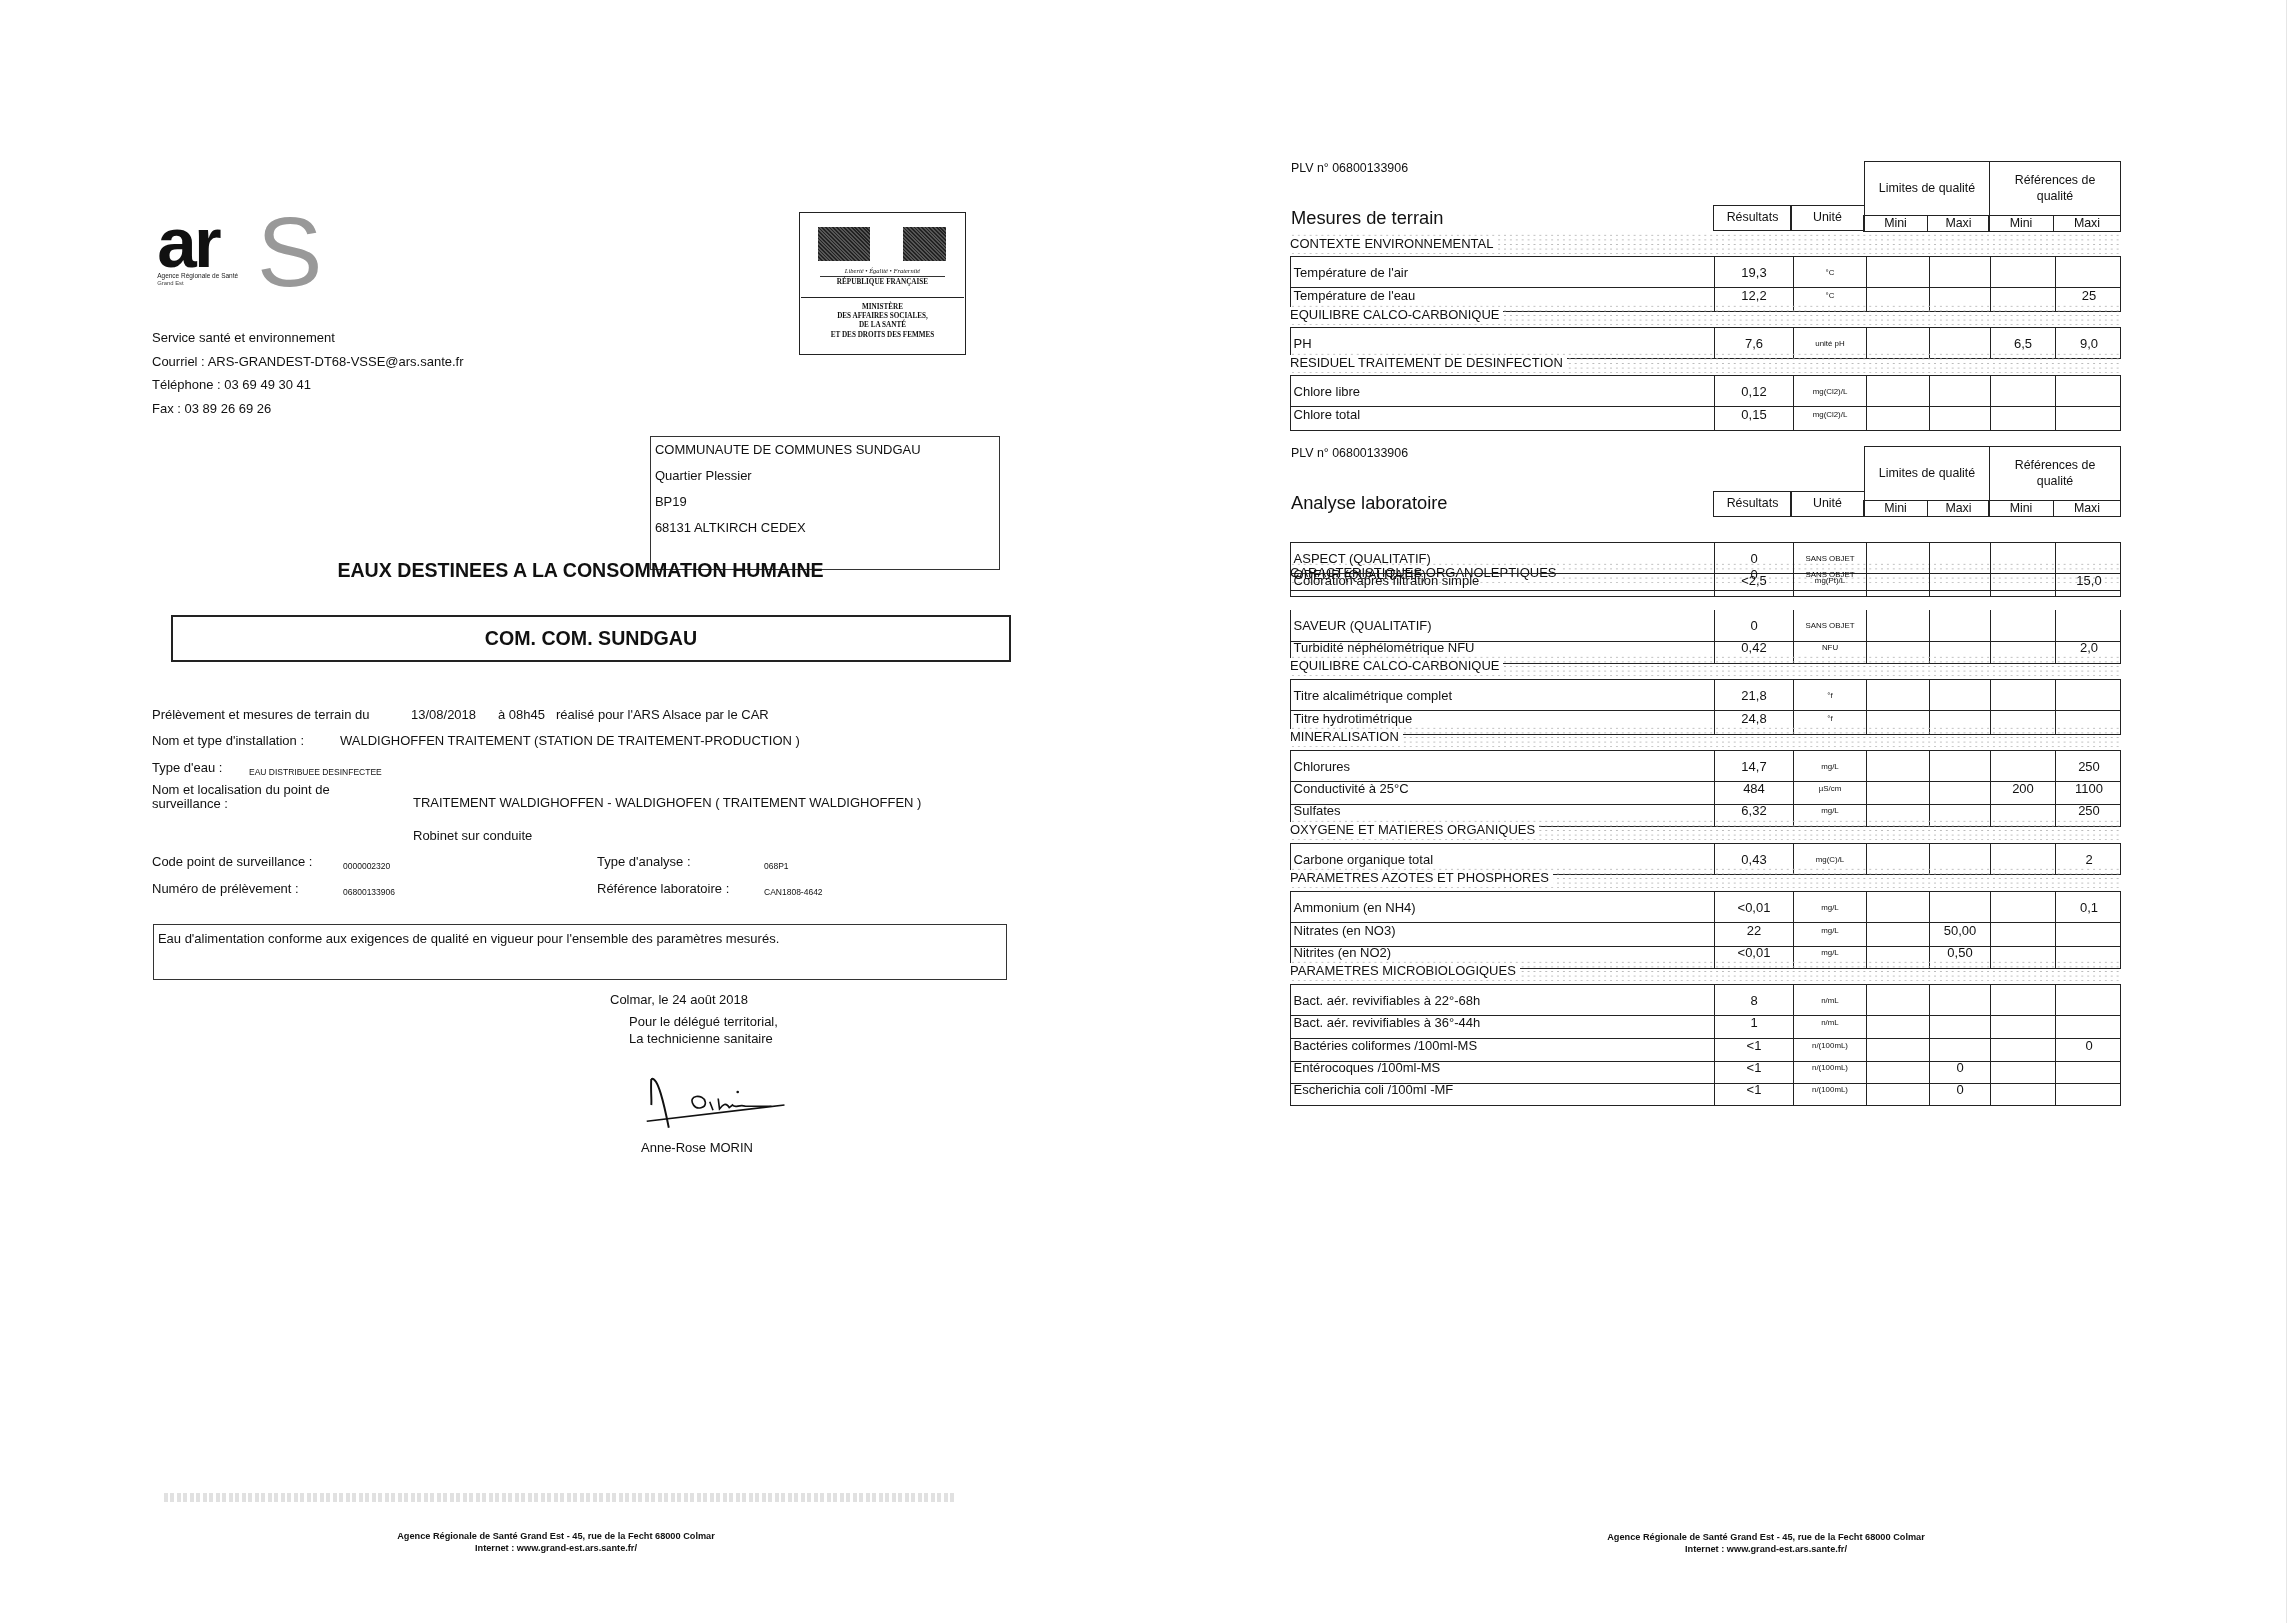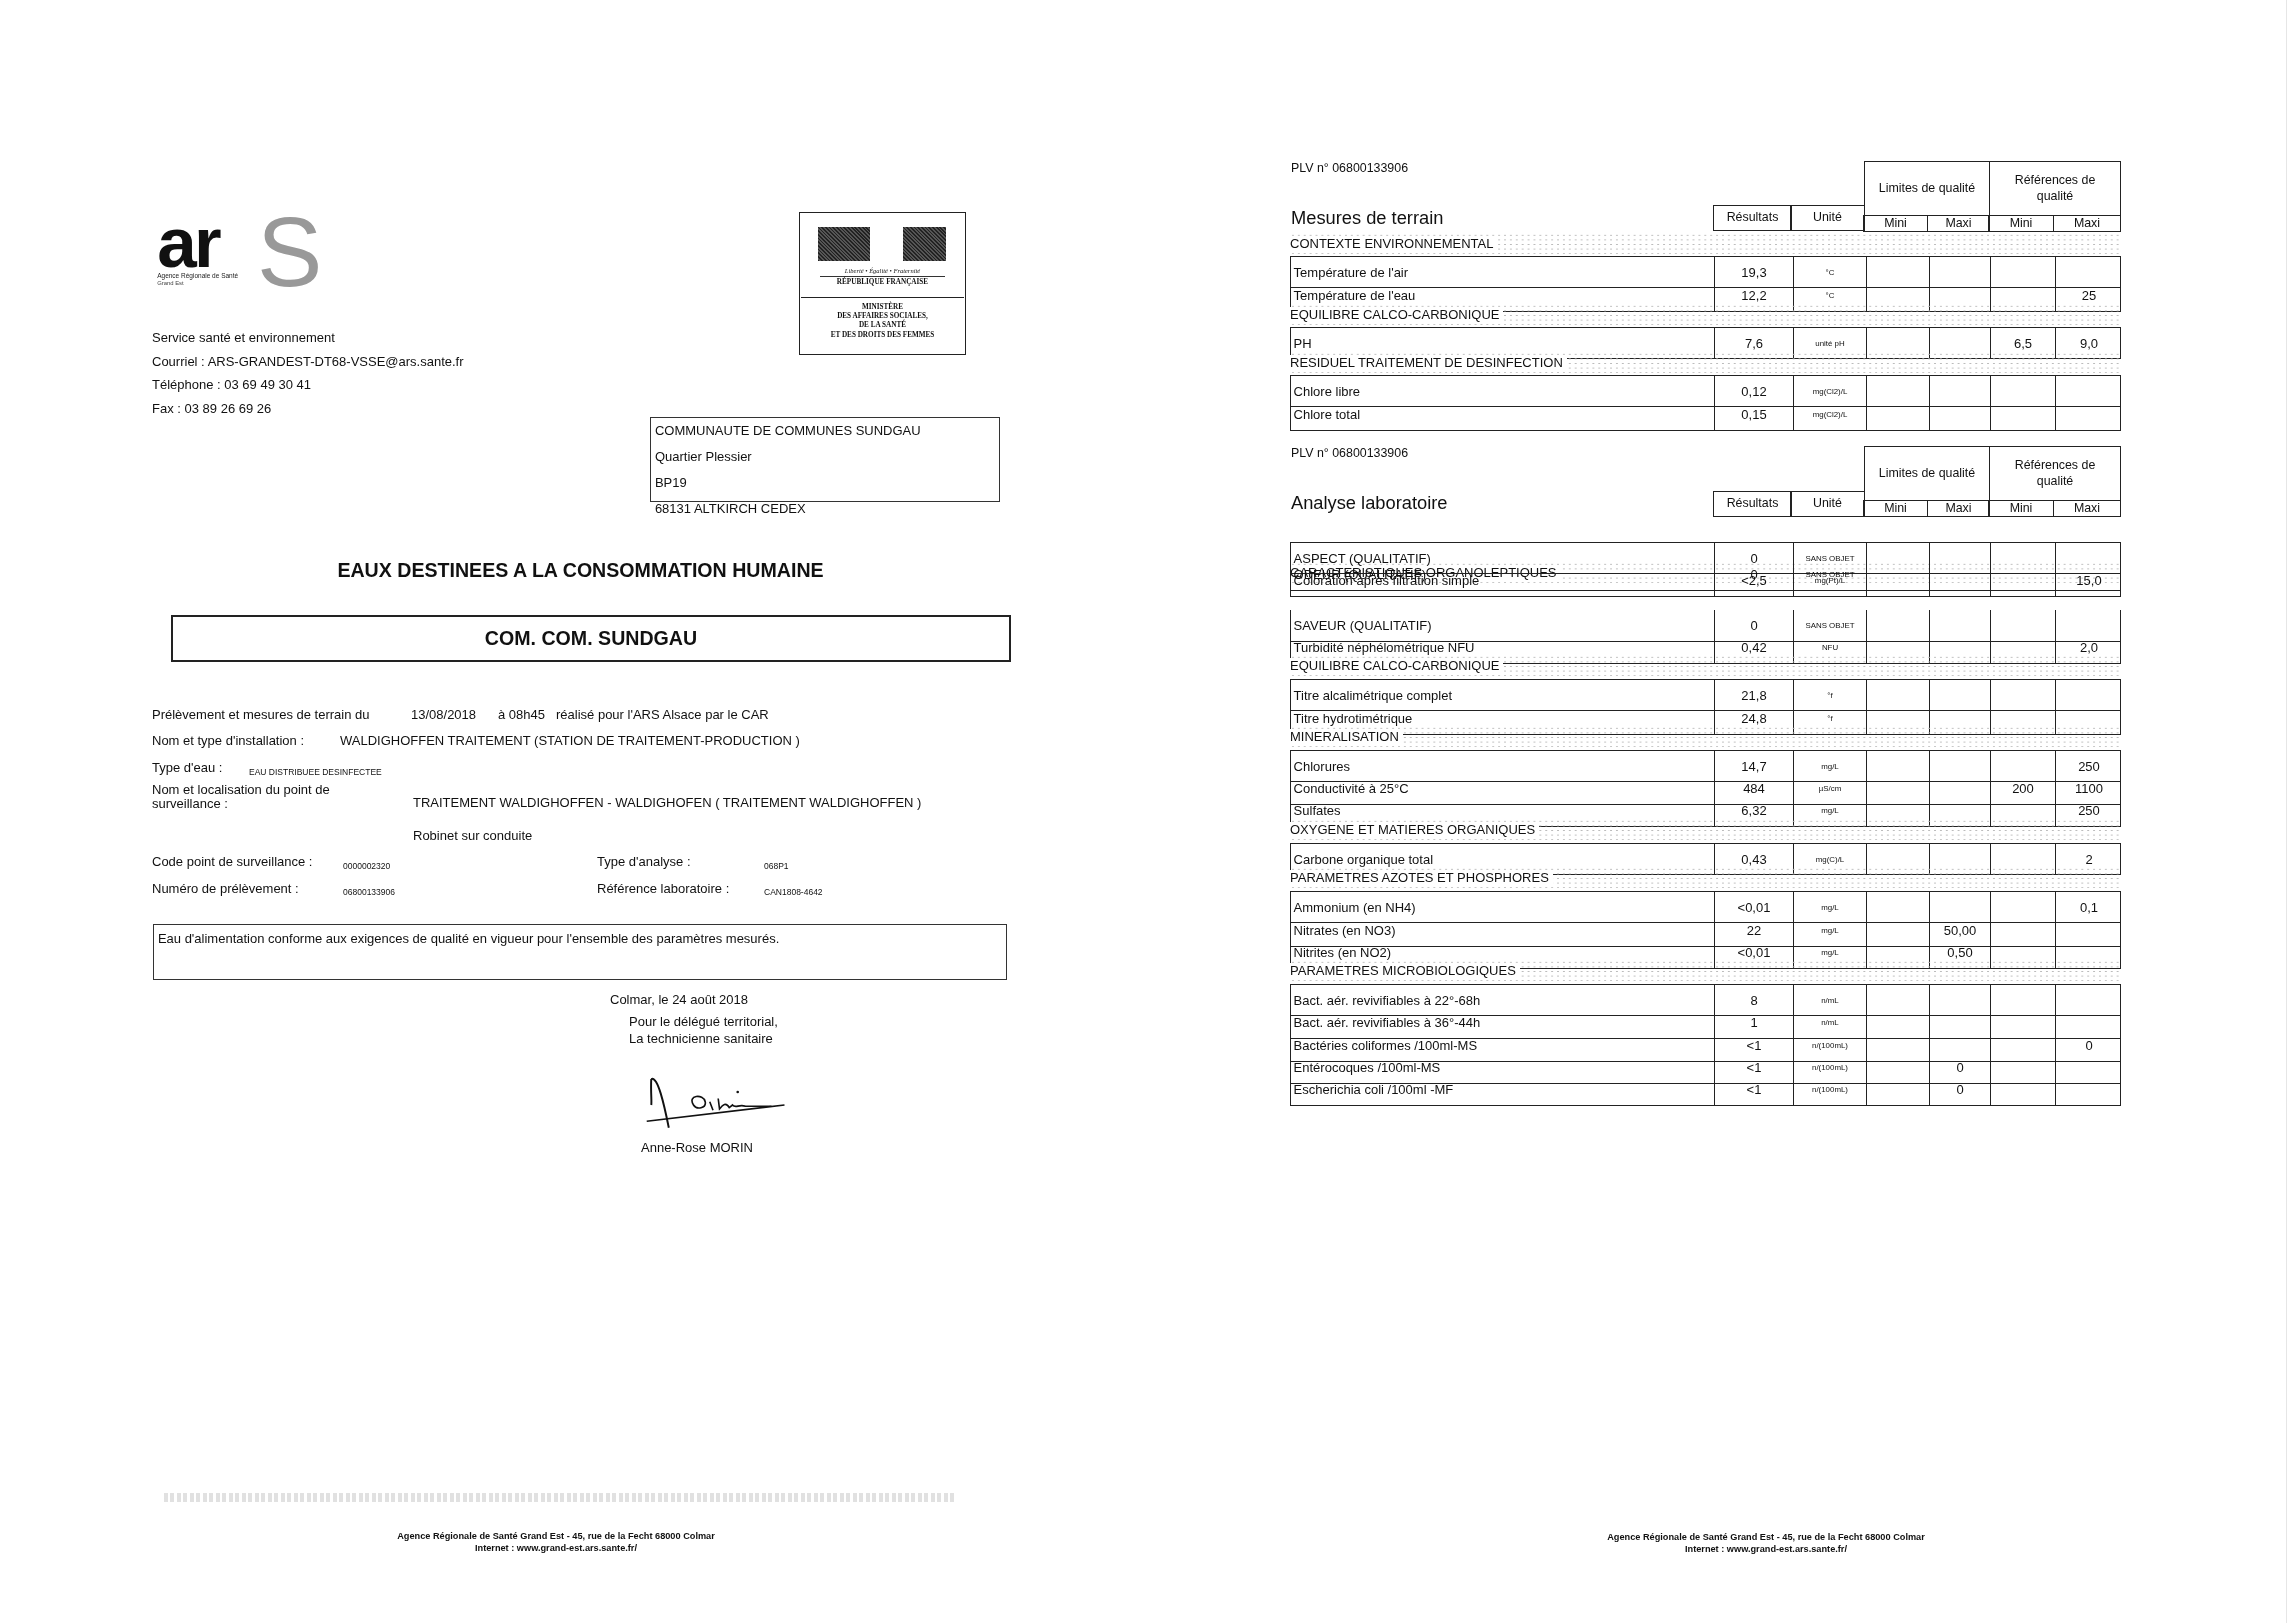--- a/index.html
+++ b/index.html
@@ -22,21 +22,21 @@
 
   .marianne { left: 799px; top: 212px; width: 165px; height: 141px; border: 1.3px solid #222; }
   .marianne .flag { position: absolute; left: 18.3px; top: 14.4px; width: 128px; height: 36px; }
   .marianne .flag .l { position: absolute; left: 0; top: 0; width: 52px; height: 34px; background: repeating-linear-gradient(45deg,#222 0 1.3px,#555 1.3px 2.6px); }
   .marianne .flag .r { position: absolute; right: 0; top: 0; width: 43px; height: 34px; background: repeating-linear-gradient(45deg,#222 0 1.3px,#555 1.3px 2.6px); }
   .marianne .motto { position: absolute; left: 0; right: 0; top: 54px; text-align: center; font-family: "Liberation Serif", serif; font-style: italic; font-size: 6.5px; }
   .marianne .rep { position: absolute; left: 19.6px; right: 19.6px; top: 63px; border-top: 0.7px solid #333; text-align: center; font-family: "Liberation Serif", serif; font-size: 7.2px; font-weight: bold; padding-top: 1.3px; }
   .marianne .sep { position: absolute; left: 1.3px; right: 1.3px; top: 84px; border-top: 1.3px solid #222; }
   .marianne .min { position: absolute; left: 0; right: 0; top: 90px; text-align: center; font-family: "Liberation Serif", serif; font-size: 7.2px; line-height: 9.2px; font-weight: bold; }
 
-  .recipient { left: 650px; top: 417px; width: 350px; height: 85px; border: 1.3px solid #333; padding: 0 3.9px; box-sizing: border-box; font-size: 13px; }
+  .recipient { left: 650px; top: 436px; width: 350px; height: 134px; border: 1.3px solid #333; padding: 0 3.9px; box-sizing: border-box; font-size: 13px; }
   .recipient div { height: 26px; line-height: 26px; white-space: nowrap; }
 
   .main-title { left: 152px; top: 559px; width: 857px; text-align: center; font-size: 19.6px; font-weight: bold; }
   .org-box { left: 171px; top: 615px; width: 840px; height: 47px; border: 2px solid #222; box-sizing: border-box; display: flex; align-items: center; justify-content: center; font-size: 19.6px; font-weight: bold; }
 
   .info { font-size: 13px; white-space: nowrap; }
   .info .small { font-size: 8.5px; }
   .concl { left: 153px; top: 924px; width: 854px; height: 56px; border: 1.3px solid #333; box-sizing: border-box; padding: 2.6px 3.9px; font-size: 13px; }
   .concl div { line-height: 22px; white-space: nowrap; }
 

